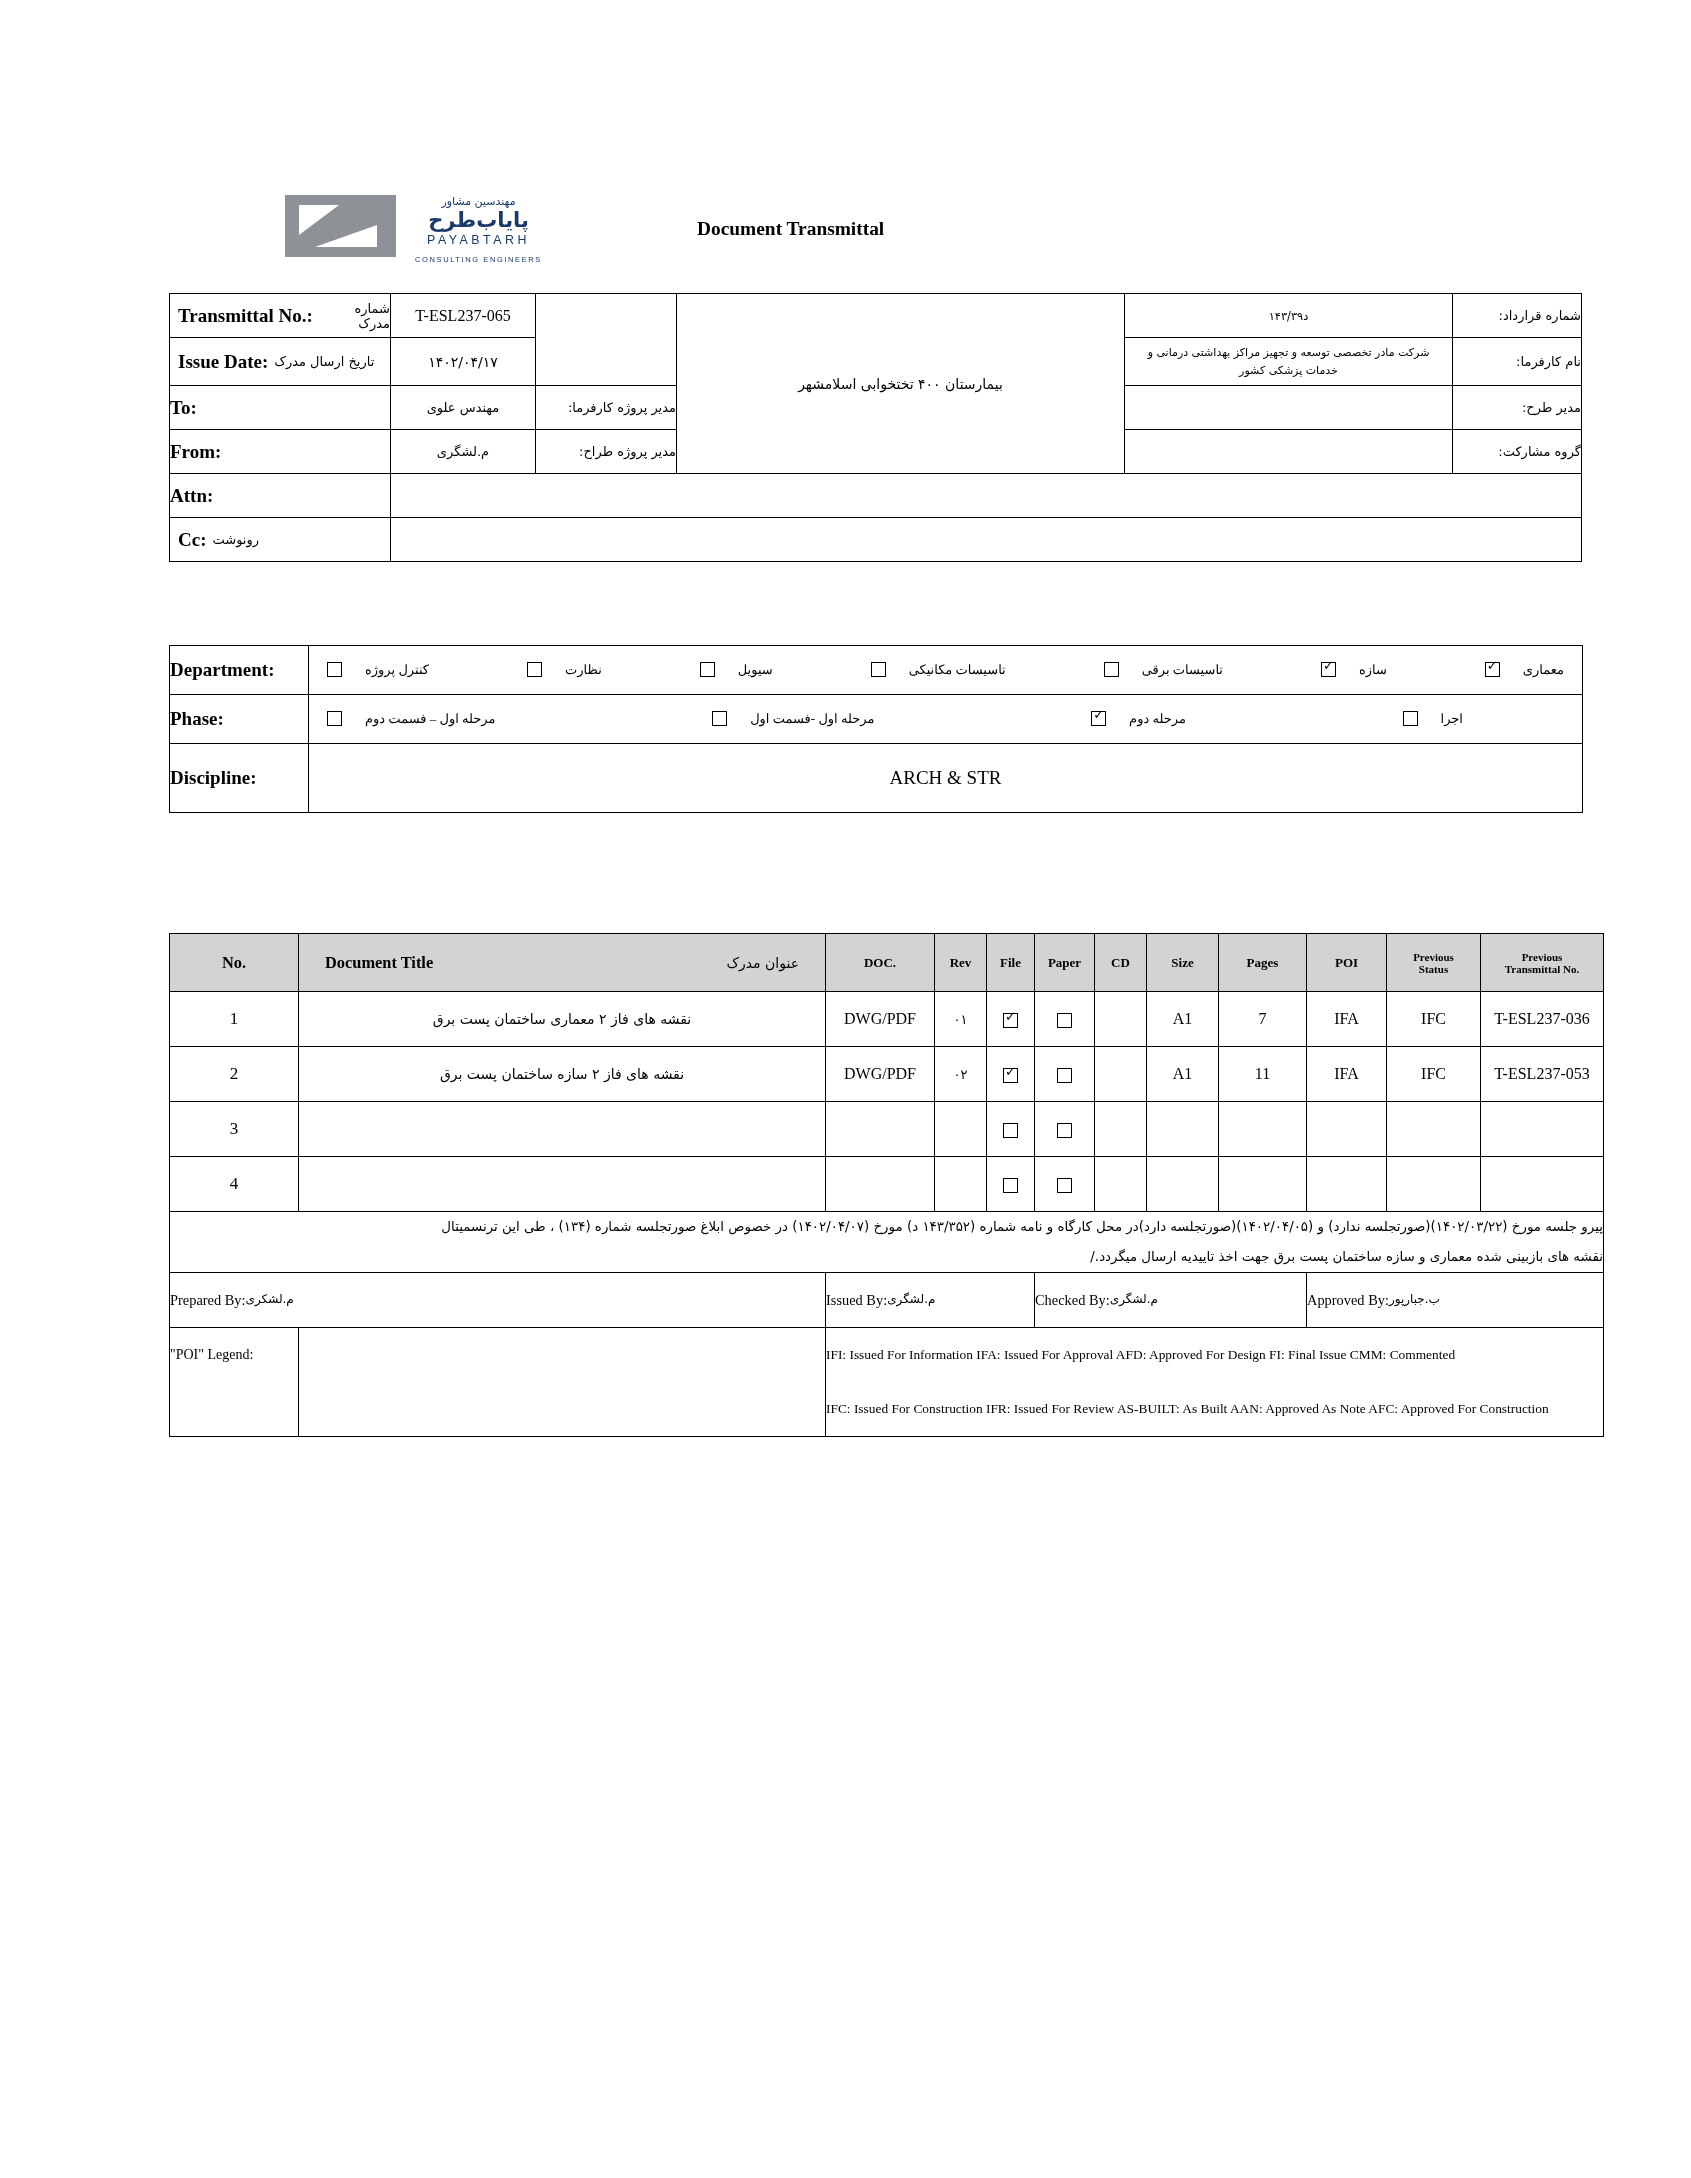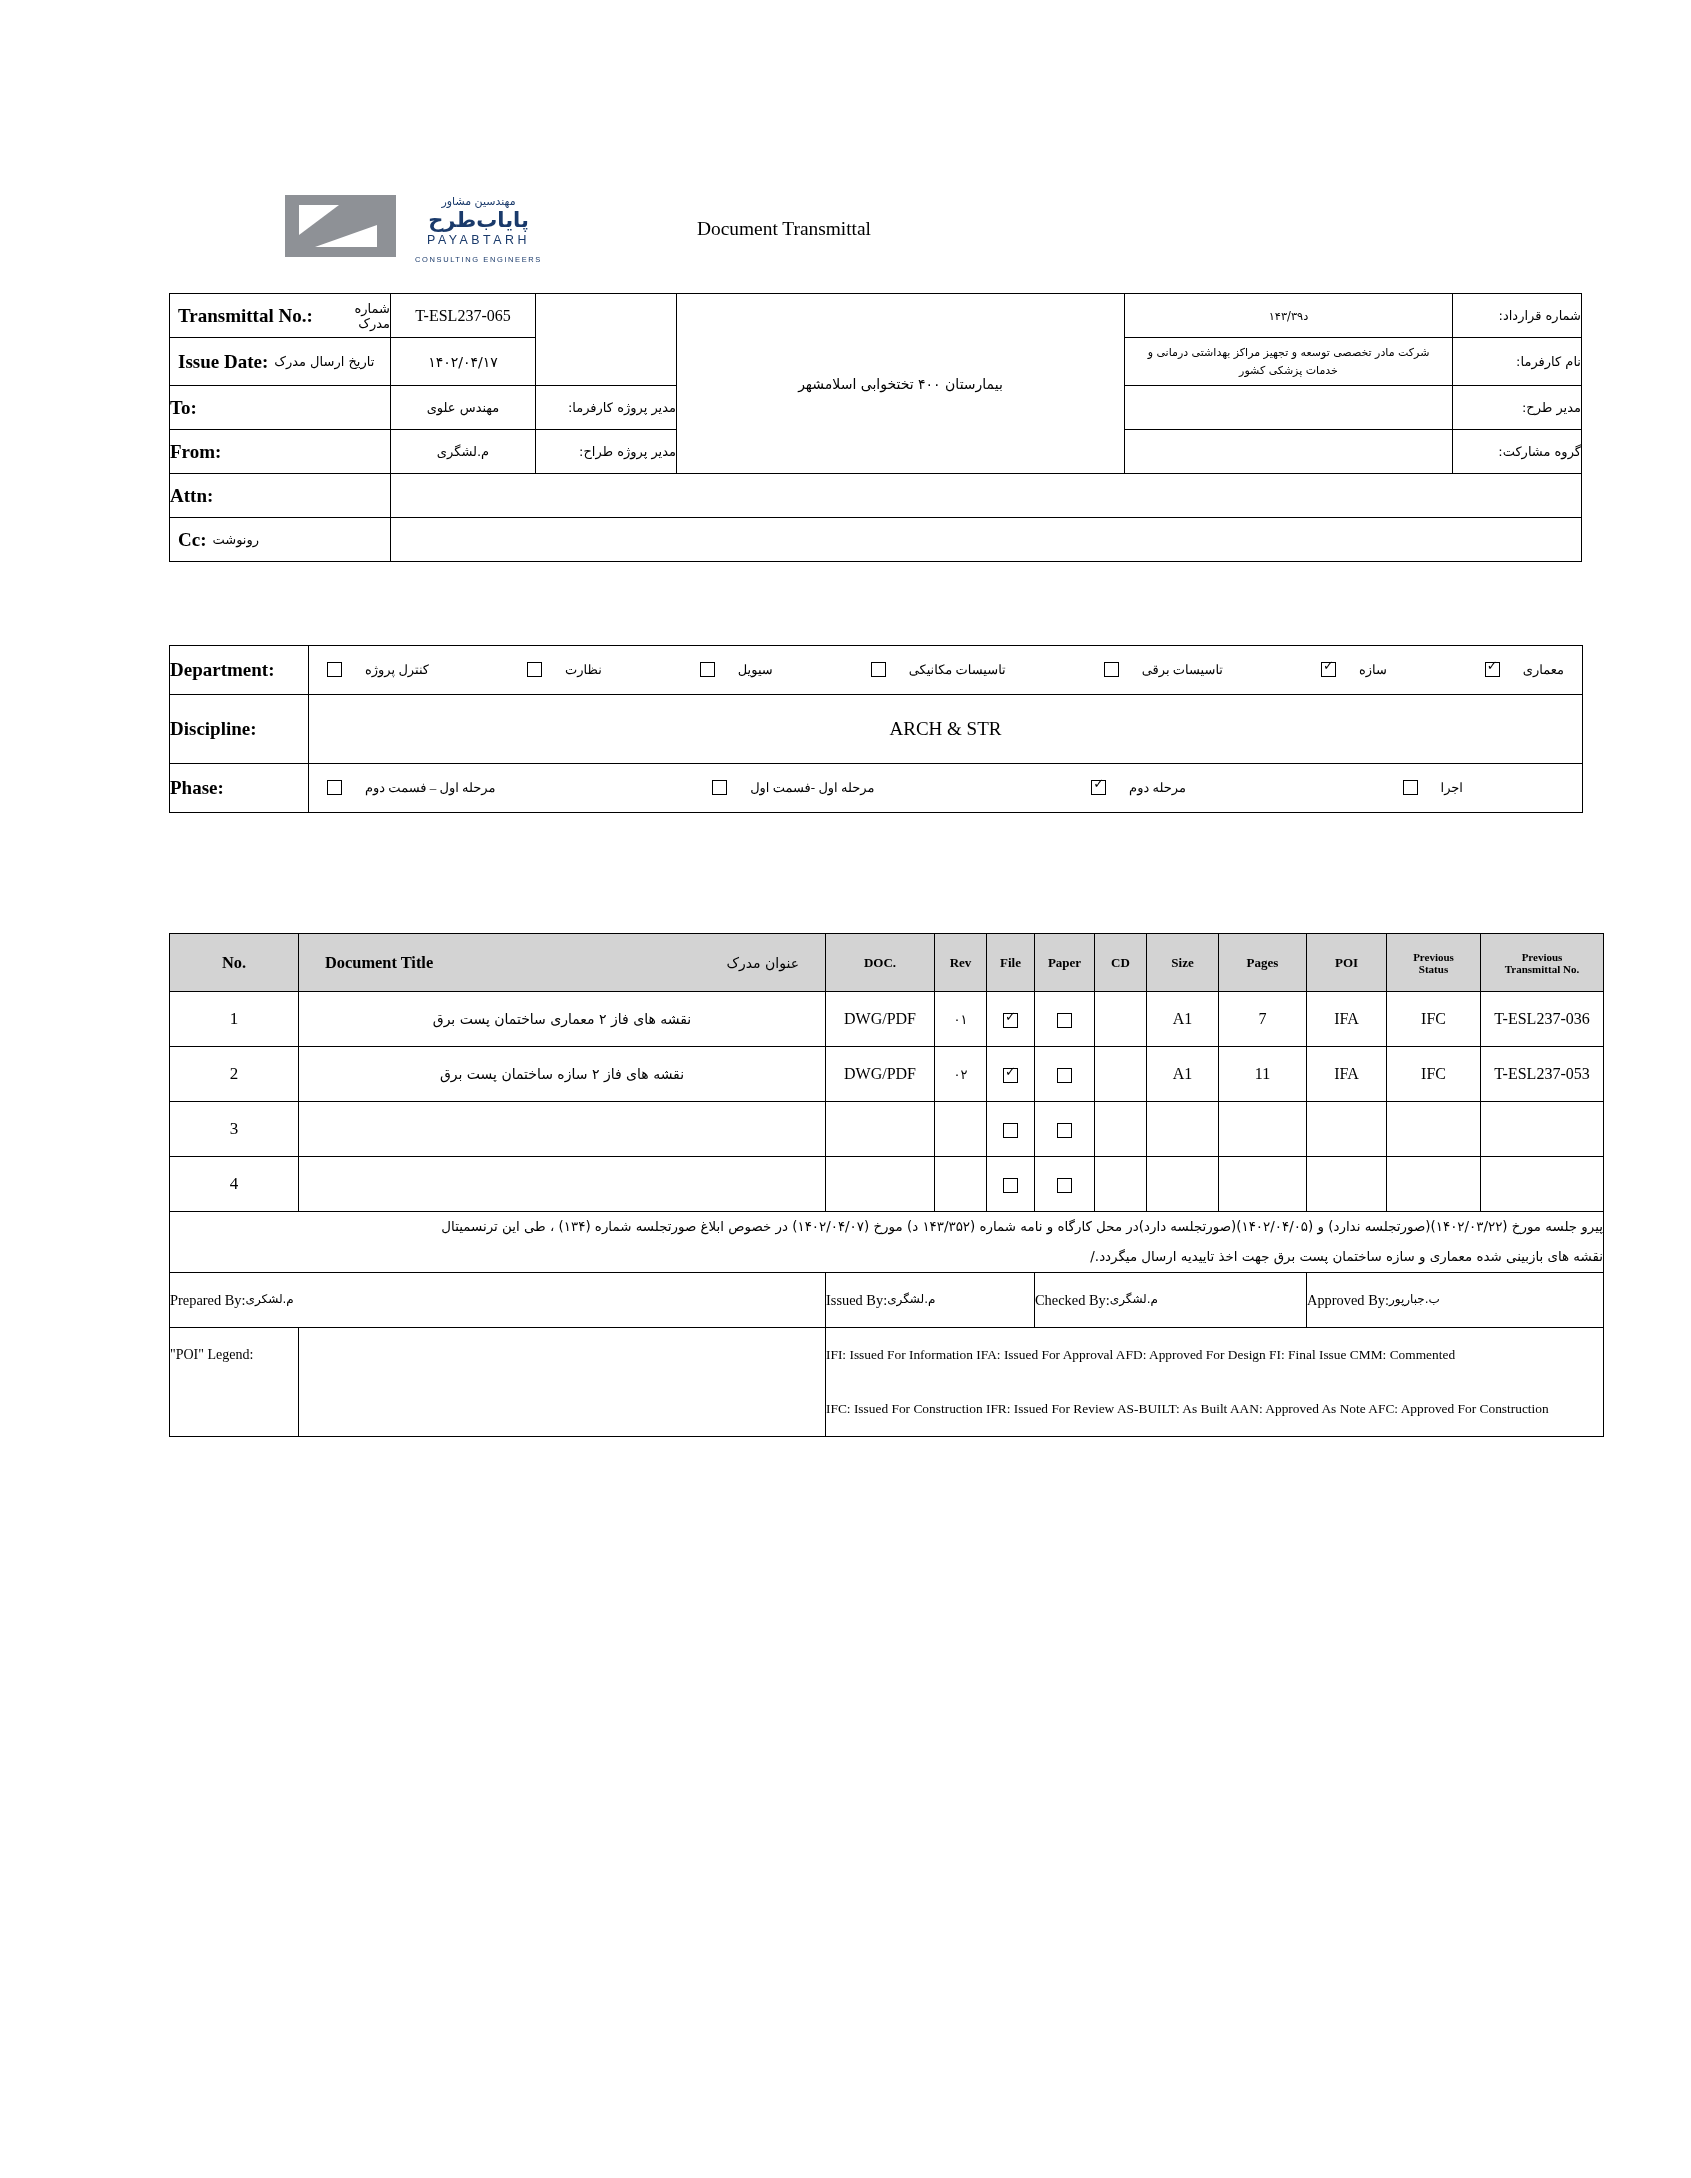--- a/index.html
+++ b/index.html
@@ -18,21 +18,21 @@
       border-left:40px solid #ffffff; border-bottom:30px solid transparent; }
   .logo-mark .tri2 { position:absolute; left:30px; top:30px; width:0; height:0;
       border-right:62px solid #ffffff; border-top:22px solid transparent; }
   .logo-text { position:absolute; left:119px; top:0px; width:149px; text-align:center; direction:rtl; }
   .logo-text .l1 { font-size:11px; color:#1a3a6b; letter-spacing:0px; }
   .logo-text .l2 { font-size:21px; color:#1a3a6b; font-weight:bold; margin-top:0px; }
   .logo-text .l3 { font-size:12.4px; color:#1a3a6b; letter-spacing:3.5px; font-family:"Liberation Sans",sans-serif; margin-top:1px;}
   .logo-text .l4 { font-size:7.5px; color:#1a3a6b; letter-spacing:1.6px; font-family:"Liberation Sans",sans-serif; margin-top:8px;}
 
   .doc-title { position:absolute; left:697px; top:210px; width:398px; text-align:left;
-     font-size:19.4px; font-weight:normal; }
+     font-size:19.4px; font-weight:bold; }
 
   
   .tbl { position:absolute; border-collapse:collapse; table-layout:fixed;padding-left:8px; }
   .tbl td { border:1px solid #000; padding:0; vertical-align:middle; }
 
   .lbl-en { font-size:19px; font-weight:bold; padding-left:8px; font-family:"Liberation Serif",serif; }
   .fa { direction:rtl; font-family:"DejaVu Sans", sans-serif; }
   .fa-sm { font-size:13px; }
   .fa-xs { font-size:11.4px; }
   .c { text-align:center; }
@@ -197,45 +197,45 @@
             <span>نظارت</span>
           </div>
           <div class="opt">
             <span class="chk"></span>
             <span>کنترل پروژه</span>
           </div>
         </div>
       </td>
     </tr>
     <tr>
+      <td class="lbl-en">Phase:</td>
+      <td>
+        <div class="optrow" style="padding:0 119px 0 18px; justify-content:space-between;">
+          <div class="opt">
+            <span class="chk"></span>
+            <span>اجرا</span>
+          </div>
+          <div class="opt">
+            <span class="chk on"></span>
+            <span>مرحله دوم</span>
+          </div>
+          <div class="opt">
+            <span class="chk"></span>
+            <span>مرحله اول -فسمت اول</span>
+          </div>
+          <div class="opt">
+            <span class="chk"></span>
+            <span>مرحله اول – فسمت دوم</span>
+          </div>
+        </div>
+      </td>
+    </tr>
+    <tr>
       <td class="lbl-en" style="height:68px">Discipline:</td>
       <td class="c" style="font-size:19px">ARCH &amp; STR</td>
-    </tr>
-    <tr>
-      <td class="lbl-en">Phase:</td>
-      <td>
-        <div class="optrow" style="padding:0 119px 0 18px; justify-content:space-between;">
-          <div class="opt">
-            <span class="chk"></span>
-            <span>اجرا</span>
-          </div>
-          <div class="opt">
-            <span class="chk on"></span>
-            <span>مرحله دوم</span>
-          </div>
-          <div class="opt">
-            <span class="chk"></span>
-            <span>مرحله اول -فسمت اول</span>
-          </div>
-          <div class="opt">
-            <span class="chk"></span>
-            <span>مرحله اول – فسمت دوم</span>
-          </div>
-        </div>
-      </td>
     </tr>
   </tbody>
     </table>
 
   <table class="tbl" id="block3">
     <colgroup>
       <col style="width:129px">
         <col style="width:527px">
         <col style="width:109px">
       <col style="width:52px">

